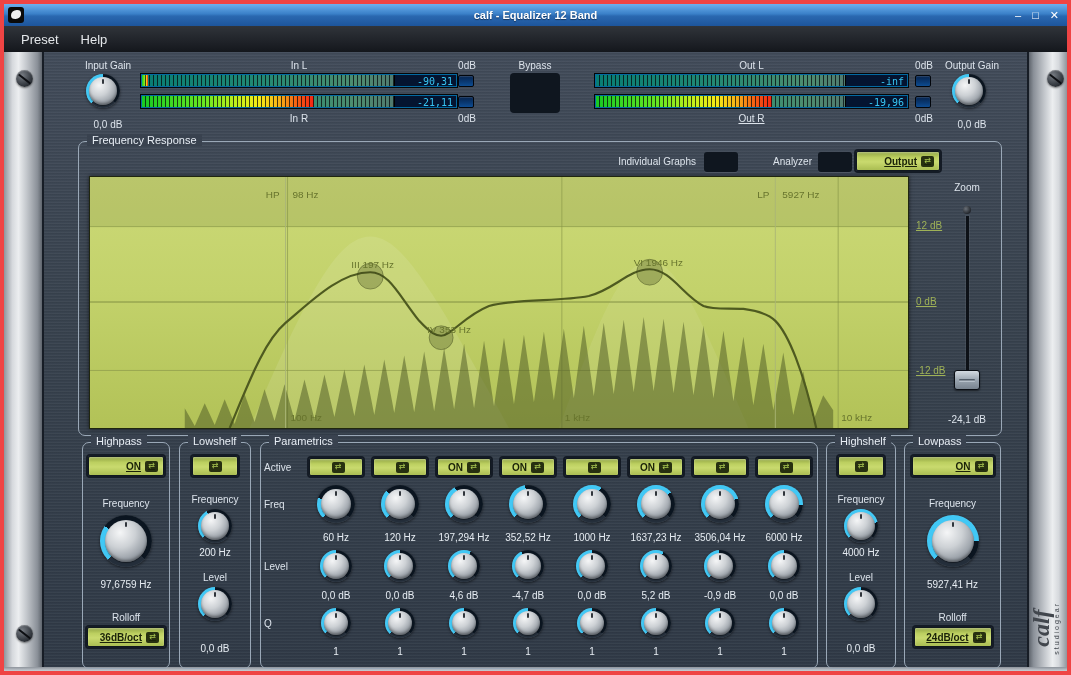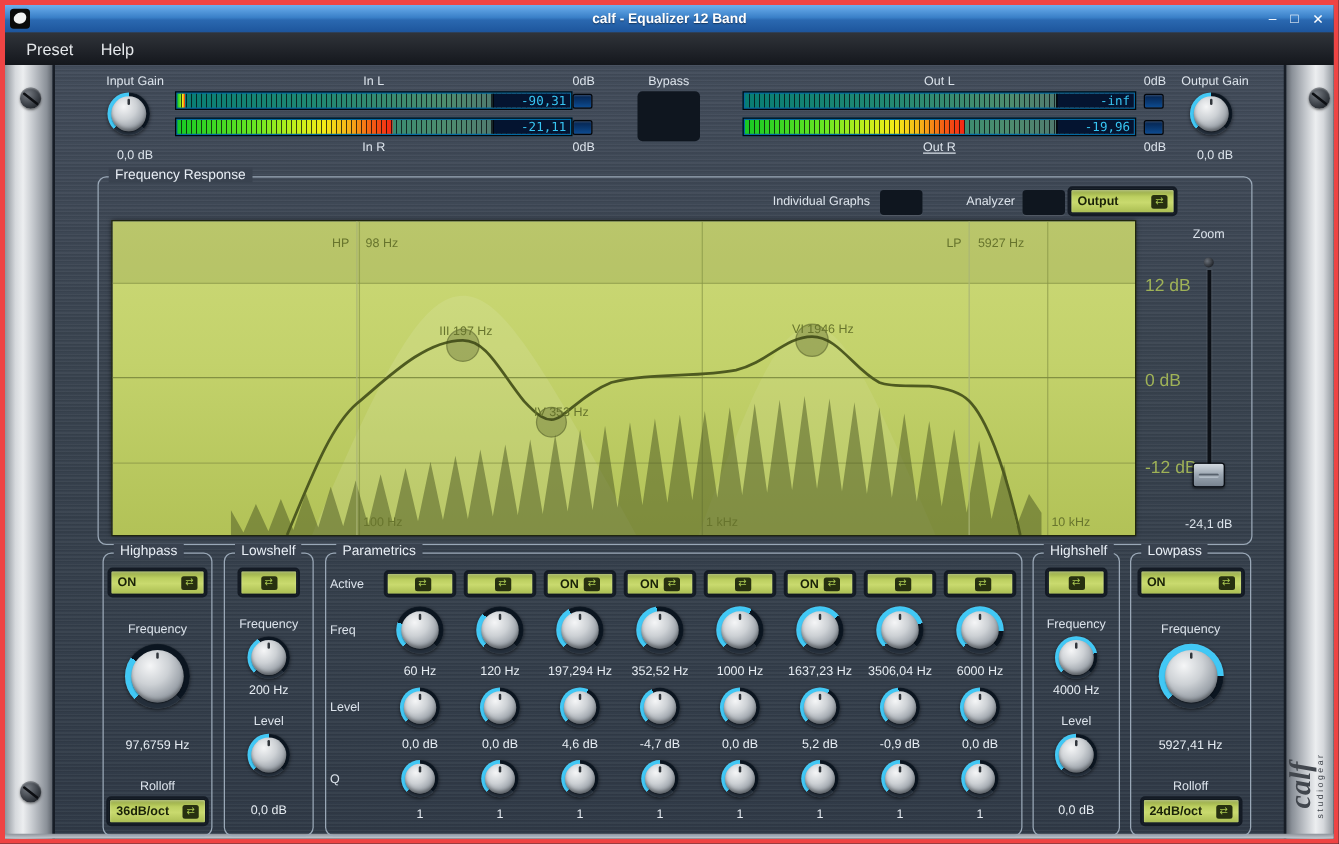--- a/index.html
+++ b/index.html
@@ -69,21 +69,21 @@
     box-shadow:inset 0 -2px 3px rgba(0,0,0,.35), 0 1px 1px rgba(0,0,0,.4); }
   .k38 .cap { inset:4px; } .k52 .cap { inset:5px; }
   .knob .cap::after { content:""; position:absolute; left:50%; top:2px; width:2px; height:5px;
     margin-left:-1px; background:#30353b; border-radius:1px; }
 
   .lcd { display:flex; align-items:center; justify-content:center; gap:4px;
     background:linear-gradient(180deg,#90a342,#bccf60 30%,#c9da6e 55%,#aabd52);
     border:1px solid #11181f; border-radius:2px;
     box-shadow:0 0 0 2px #141b25, inset 0 1px 2px rgba(255,255,255,.35);
     font-size:10px; font-weight:bold; color:#1a2208; }
-  .lcd.sb { justify-content:space-between; padding:0 5px; }
+  .lcd.sb { justify-content:flex-end; padding:0 5px;text-decoration:underline; }
   .lcd-sm { width:54px; height:18px; }
   .lcd-tg { width:46px; height:20px; }
   .lcd-md { width:76px; height:20px; }
   .lcd-md2 { width:78px; height:20px; }
   .lcd-lp { width:82px; height:20px; }
   .lcd-out { position:absolute; width:84px; height:20px; z-index:6; }
   .lcd-icon { display:inline-flex; align-items:center; justify-content:center;
     width:13px; height:11px; background:#273010; color:#a9c851; border-radius:2px;
     font-size:8px; line-height:1; font-weight:normal; }
 
@@ -123,35 +123,35 @@
     box-shadow:inset 0 1px 1px rgba(255,255,255,.15); z-index:6; }
 
   
   .panel { position:absolute; border:1px solid #9aa8b7; border-radius:7px; z-index:4; }
   .legend { position:absolute; top:-8px; left:8px; background:#39424f; padding:0 5px;
     font-size:11px; color:#e8eef5; white-space:nowrap; z-index:5; }
 
   .graph { position:absolute; left:85px; top:172px; width:820px; height:253px; z-index:5;
     border:1px solid #20260f; box-shadow:0 0 4px rgba(0,0,0,.6); }
   .graph text { fill:#67742d; font-size:10px; font-family:"Liberation Sans", sans-serif; }
-  .ylab { position:absolute; left:912px; width:56px; font-size:14px; color:#9fb257; z-index:5; }
+  .ylab { position:absolute; left:912px; width:56px; font-size:10px; color:#9fb257; z-index:5;text-decoration:underline; }
 
   .zdot { position:absolute; left:959px; top:202px; width:8px; height:8px; border-radius:50%;
     background:radial-gradient(circle at 35% 35%,#6a7078,#23272d 70%); z-index:6; }
   .ztrack { position:absolute; left:962px; top:212px; width:3px; height:158px;
     background:#0d1117; box-shadow:0 0 0 1px rgba(255,255,255,.06); z-index:5; }
   .zthumb { position:absolute; left:950px; top:366px; width:26px; height:20px;
     border:1px solid #0a0e14; border-radius:3px; z-index:6;
     background:linear-gradient(180deg,#d3dae1,#9aa5b0 50%,#78838f);
     box-shadow:0 1px 2px rgba(0,0,0,.5); }
   .zthumb::after { content:""; position:absolute; left:4px; right:4px; top:8px; height:3px;
     background:linear-gradient(180deg,#39434f,#cfd9e2); border-radius:1px; }
 
   .vcol { position:absolute; display:flex; flex-direction:column; align-items:center; z-index:6; }
-  .mt4{margin-top:4px;} .mt6{margin-top:6px;} .mt10{margin-top:24px;} .mt14{margin-top:14px;}
+  .mt4{margin-top:4px;} .mt6{margin-top:6px;} .mt10{margin-top:12px;} .mt14{margin-top:14px;}
   .mt18{margin-top:18px;} .mt22{margin-top:22px;}
 
   .pgrid { position:absolute; left:258px; top:452px; width:554px; z-index:6;
     display:grid; grid-template-columns:42px repeat(8,64px);
     grid-template-rows:22px 44px 14px 36px 14px 34px 14px; row-gap:4px;
     align-items:center; justify-items:center; }
   .pgrid .rowlbl { justify-self:start; padding-left:2px; font-size:10px; color:#dce3eb; }
   .pgrid .cellval { font-size:10px; color:#e6ecf2; }
   .cell-sp { display:block; }
 </style>

